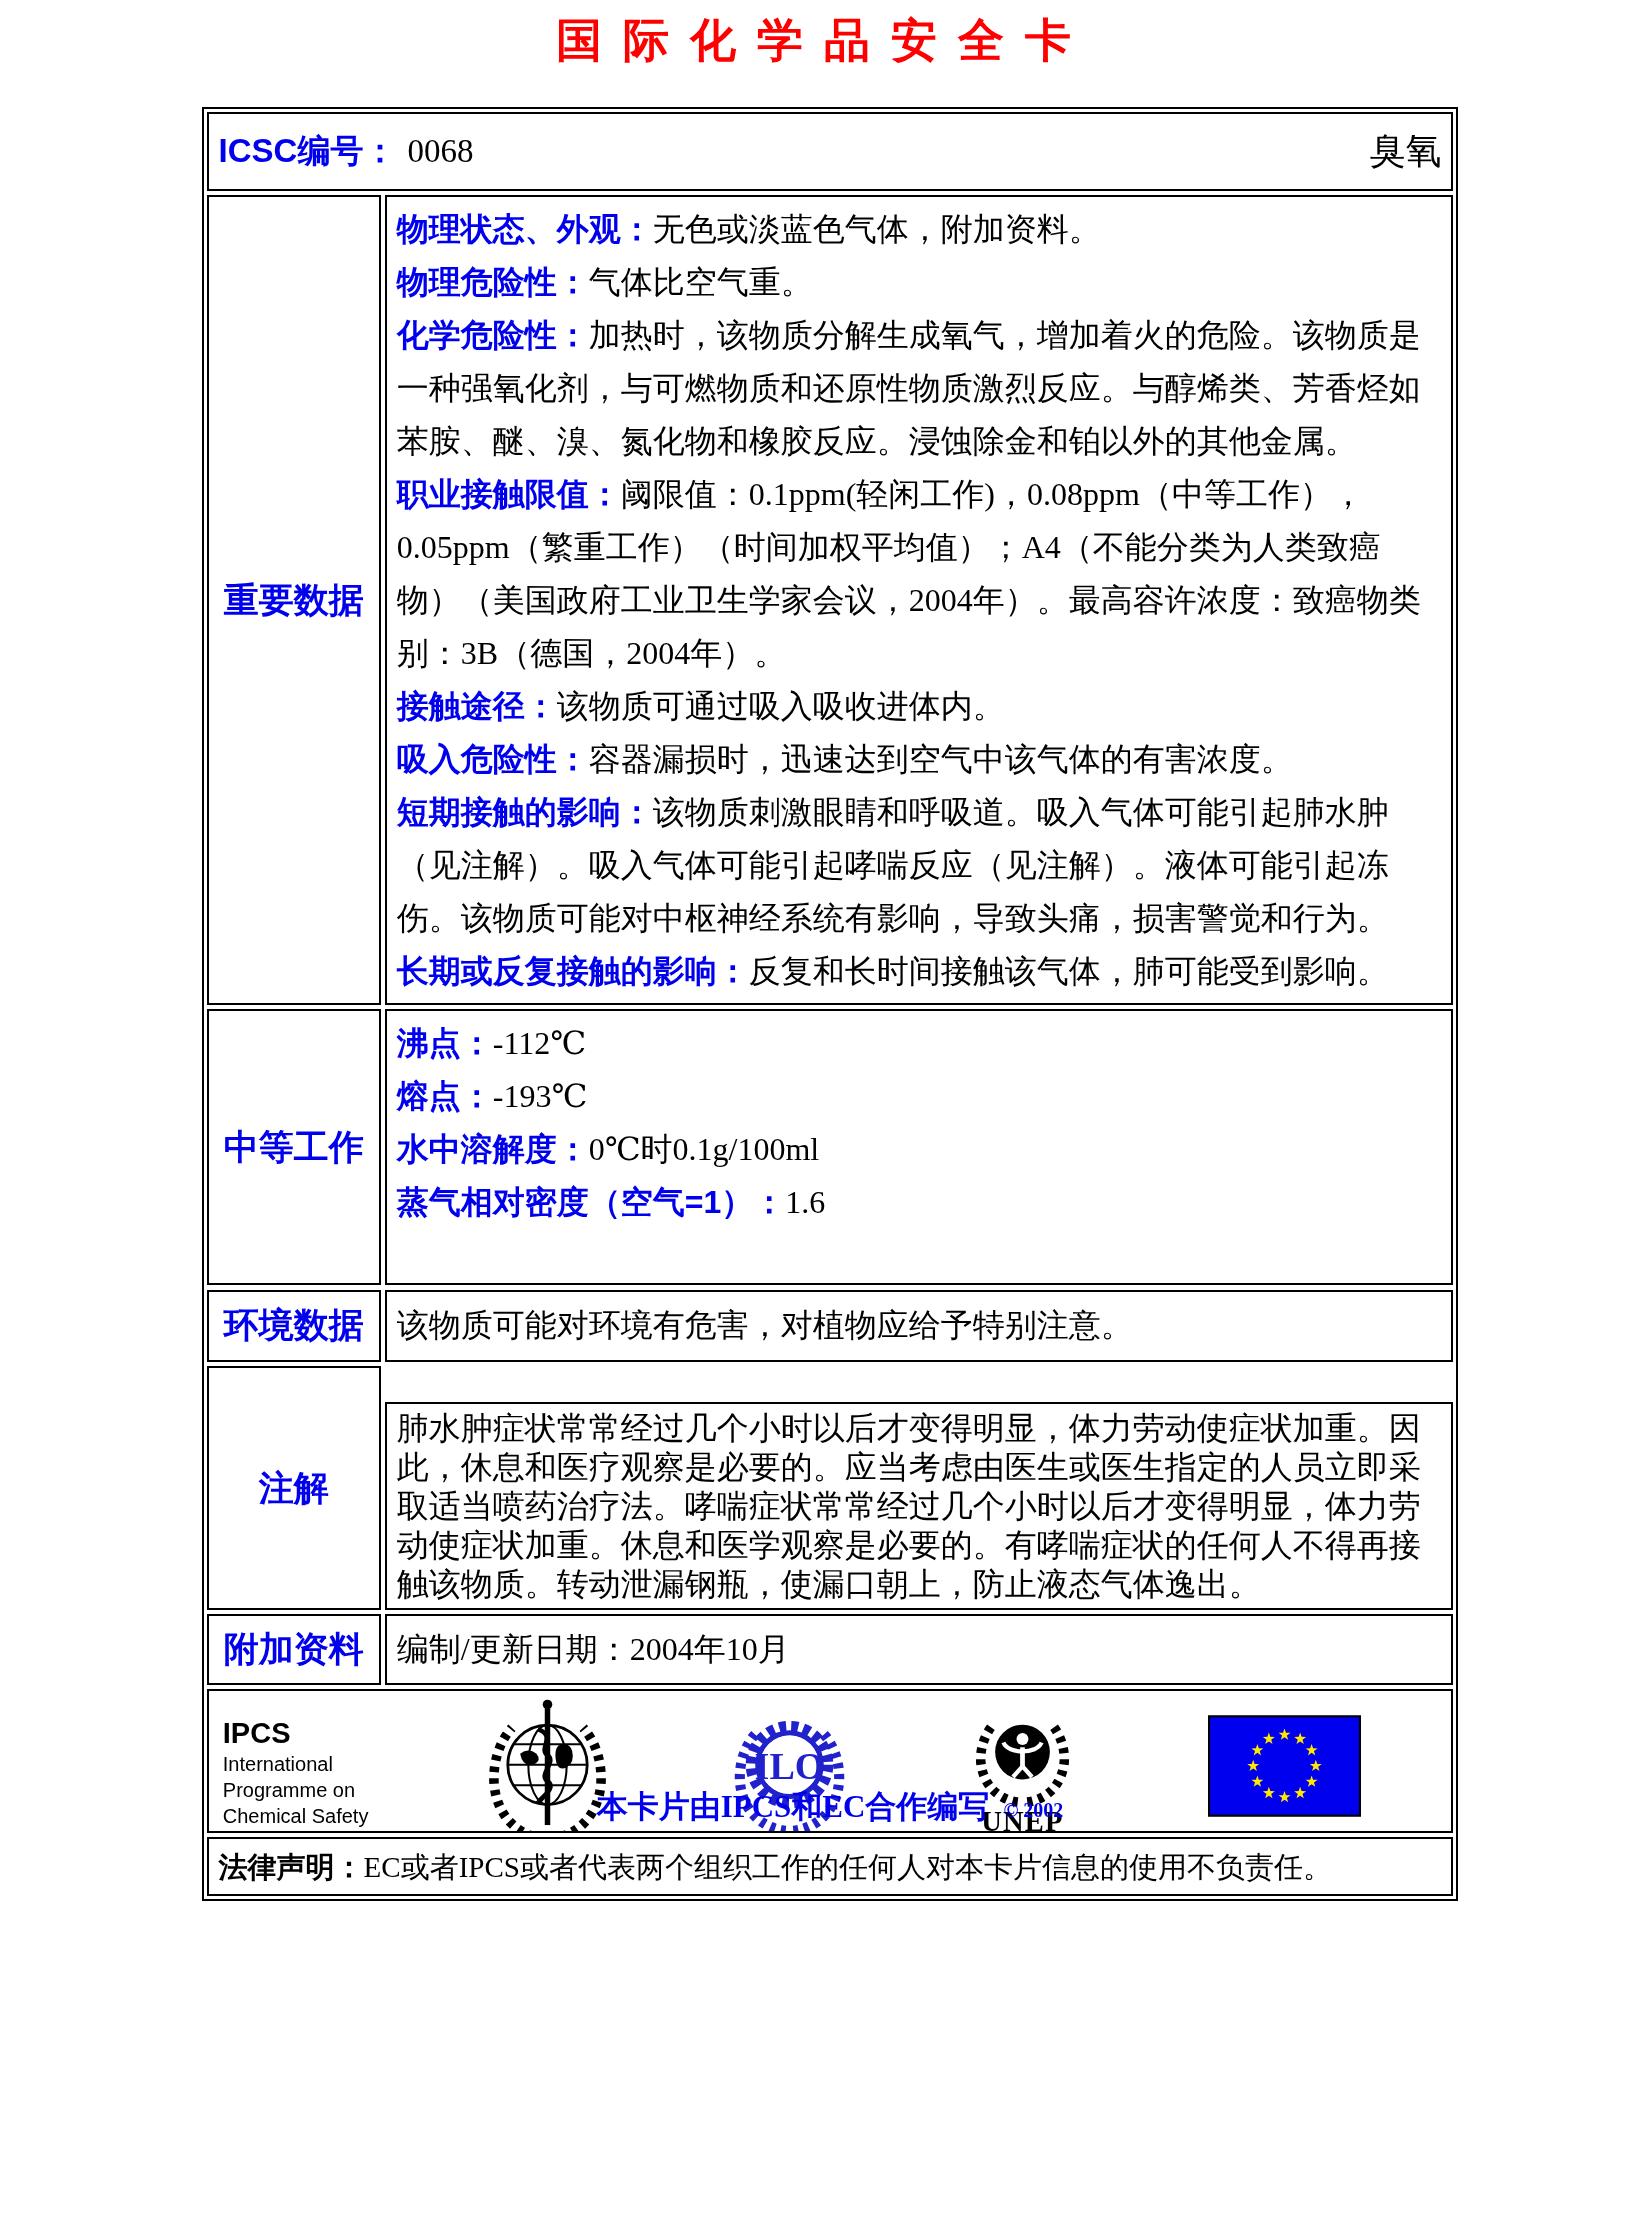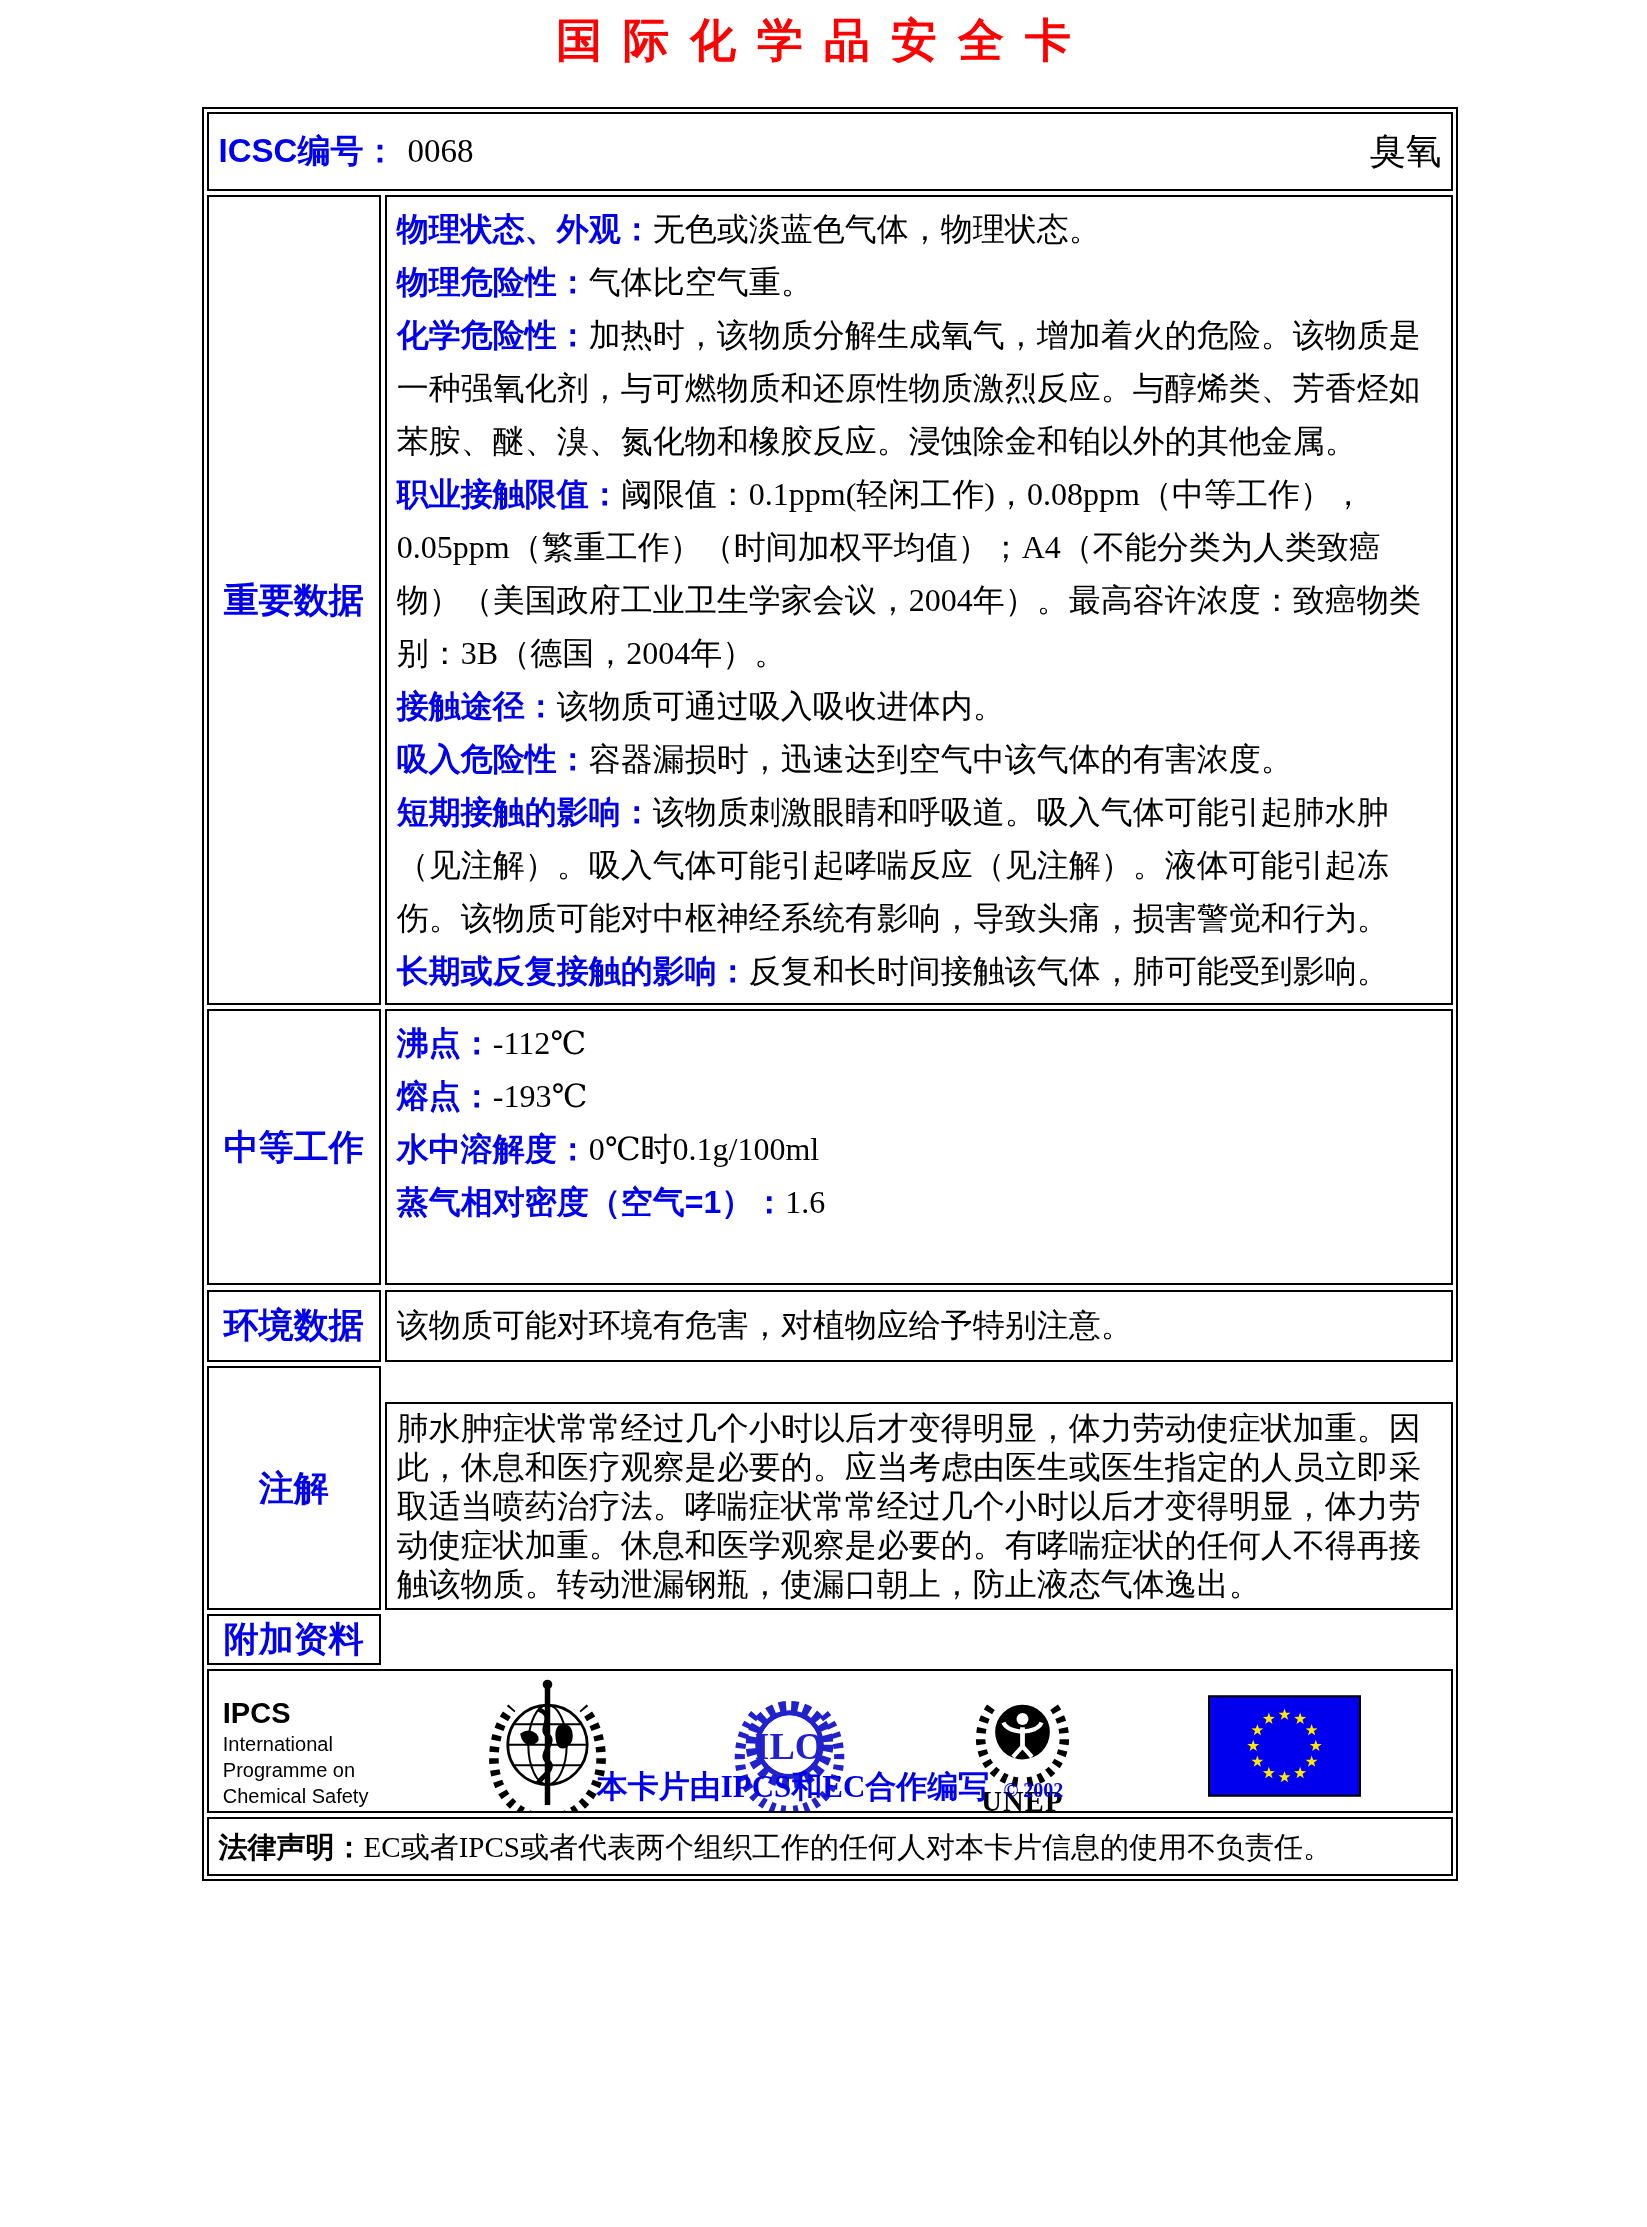--- a/index.html
+++ b/index.html
@@ -65,21 +65,21 @@
     <div class="cell header-row">
       <div>
         <span class="blabel icsc-label">ICSC编号：</span><span class="icsc-num">0068</span>
       </div>
       <div class="chem-name">臭氧</div>
     </div>
 
     <div class="row">
       <div class="cell label-cell">重要数据</div>
       <div class="cell content-cell">
-        <div class="para"><span class="blabel">物理状态、外观：</span><span class="btext">无色或淡蓝色气体，物理状态。</span></div>
+        <div class="para"><span class="blabel">物理状态、外观：</span><span class="btext">无色或淡蓝色气体，附加资料。</span></div>
         <div class="para"><span class="blabel">物理危险性：</span><span class="btext">气体比空气重。</span></div>
         <div class="para"><span class="blabel">化学危险性：</span><span class="btext">加热时，该物质分解生成氧气，增加着火的危险。该物质是一种强氧化剂，与可燃物质和还原性物质激烈反应。与醇烯类、芳香烃如苯胺、醚、溴、氮化物和橡胶反应。浸蚀除金和铂以外的其他金属。</span></div>
         <div class="para"><span class="blabel">职业接触限值：</span><span class="btext">阈限值：0.1ppm(轻闲工作)，0.08ppm（中等工作），0.05ppm（繁重工作）（时间加权平均值）；A4（不能分类为人类致癌物）（美国政府工业卫生学家会议，2004年）。最高容许浓度：致癌物类别：3B（德国，2004年）。</span></div>
         <div class="para"><span class="blabel">接触途径：</span><span class="btext">该物质可通过吸入吸收进体内。</span></div>
         <div class="para"><span class="blabel">吸入危险性：</span><span class="btext">容器漏损时，迅速达到空气中该气体的有害浓度。</span></div>
         <div class="para"><span class="blabel">短期接触的影响：</span><span class="btext">该物质刺激眼睛和呼吸道。吸入气体可能引起肺水肿（见注解）。吸入气体可能引起哮喘反应（见注解）。液体可能引起冻伤。该物质可能对中枢神经系统有影响，导致头痛，损害警觉和行为。</span></div>
         <div class="para"><span class="blabel">长期或反复接触的影响：</span><span class="btext">反复和长时间接触该气体，肺可能受到影响。</span></div>
       </div>
     </div>
 
@@ -98,20 +98,23 @@
       <div class="cell content-cell env-content">该物质可能对环境有危害，对植物应给予特别注意。</div>
     </div>
 
     <div class="row">
       <div class="cell label-cell">注解</div>
       <div class="cell notes-content">肺水肿症状常常经过几个小时以后才变得明显，体力劳动使症状加重。因此，休息和医疗观察是必要的。应当考虑由医生或医生指定的人员立即采取适当喷药治疗法。哮喘症状常常经过几个小时以后才变得明显，体力劳动使症状加重。休息和医学观察是必要的。有哮喘症状的任何人不得再接触该物质。转动泄漏钢瓶，使漏口朝上，防止液态气体逸出。</div>
     </div>
 
     <div class="row">
       <div class="cell label-cell">附加资料</div>
+      <div class="cell content-cell additional-content">
+        <span class="btext">编制/更新日期：</span><span class="btext">2004年10月</span>
+      </div>
     </div>
 
     <div class="cell logos-row">
       <div class="ipcs-block">
         <div class="ipcs-acronym">IPCS</div>
         <div class="ipcs-line">International</div>
         <div class="ipcs-line">Programme on</div>
         <div class="ipcs-line">Chemical Safety</div>
       </div>
 

